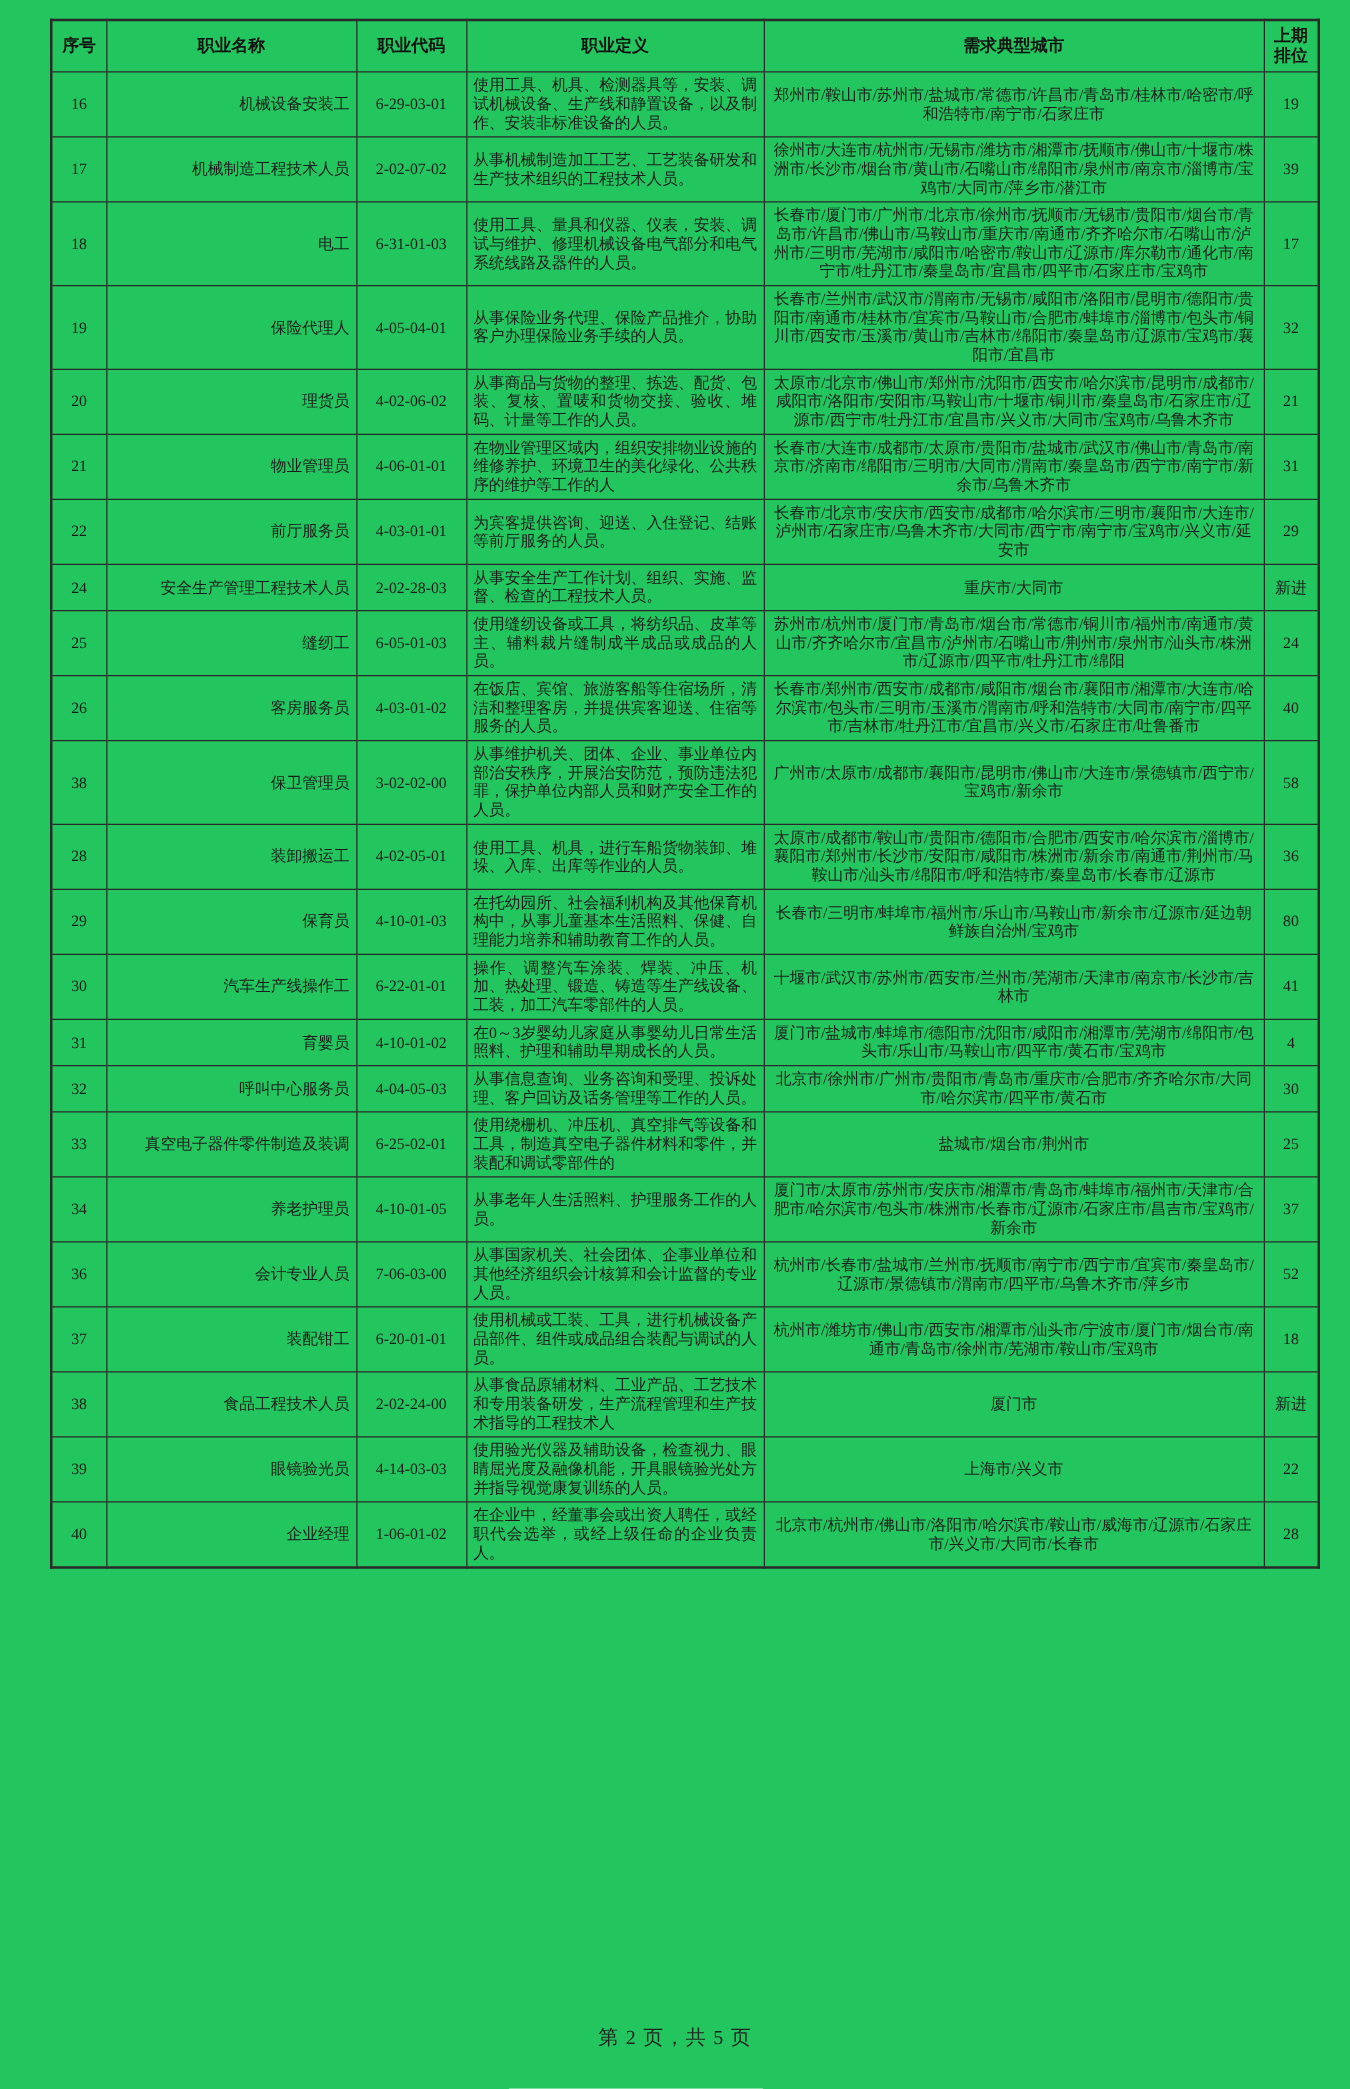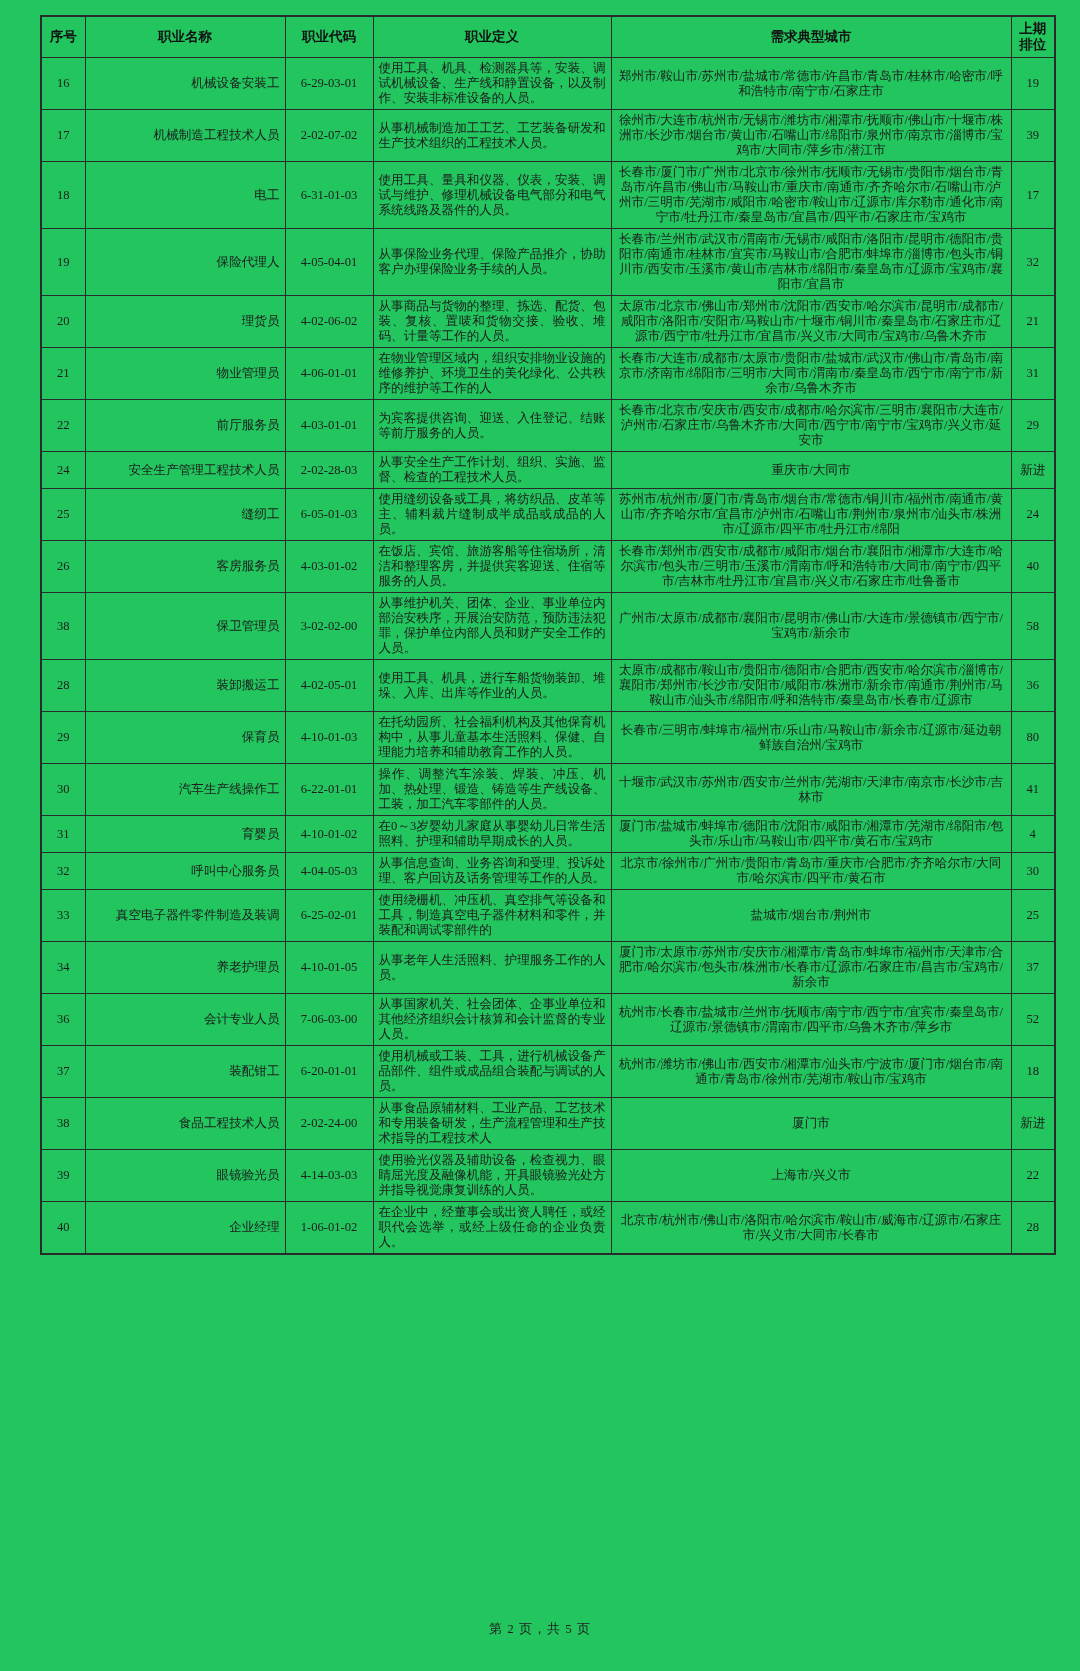--- a/index.html
+++ b/index.html
@@ -44,21 +44,21 @@
   td.c-no, td.c-code, td.c-rank { text-align: center; padding: 3px 1px; }
   td.c-name { text-align: right; }
   td.c-def  { text-align: justify; padding: 2px 4px; }
   td.c-cities { text-align: center; padding: 2px 5px; }
   .footer {
     position: absolute;
     left: 0;
     right: 0;
     top: 1620px;
     text-align: center;
-    font-size: 13px;
+    font-size: 16px;
     color: #222222;
     letter-spacing: 1px;
   }
 </style>
 </head>
 <body>
 
 <div class="page">
   <table class="occ">
     <colgroup>

